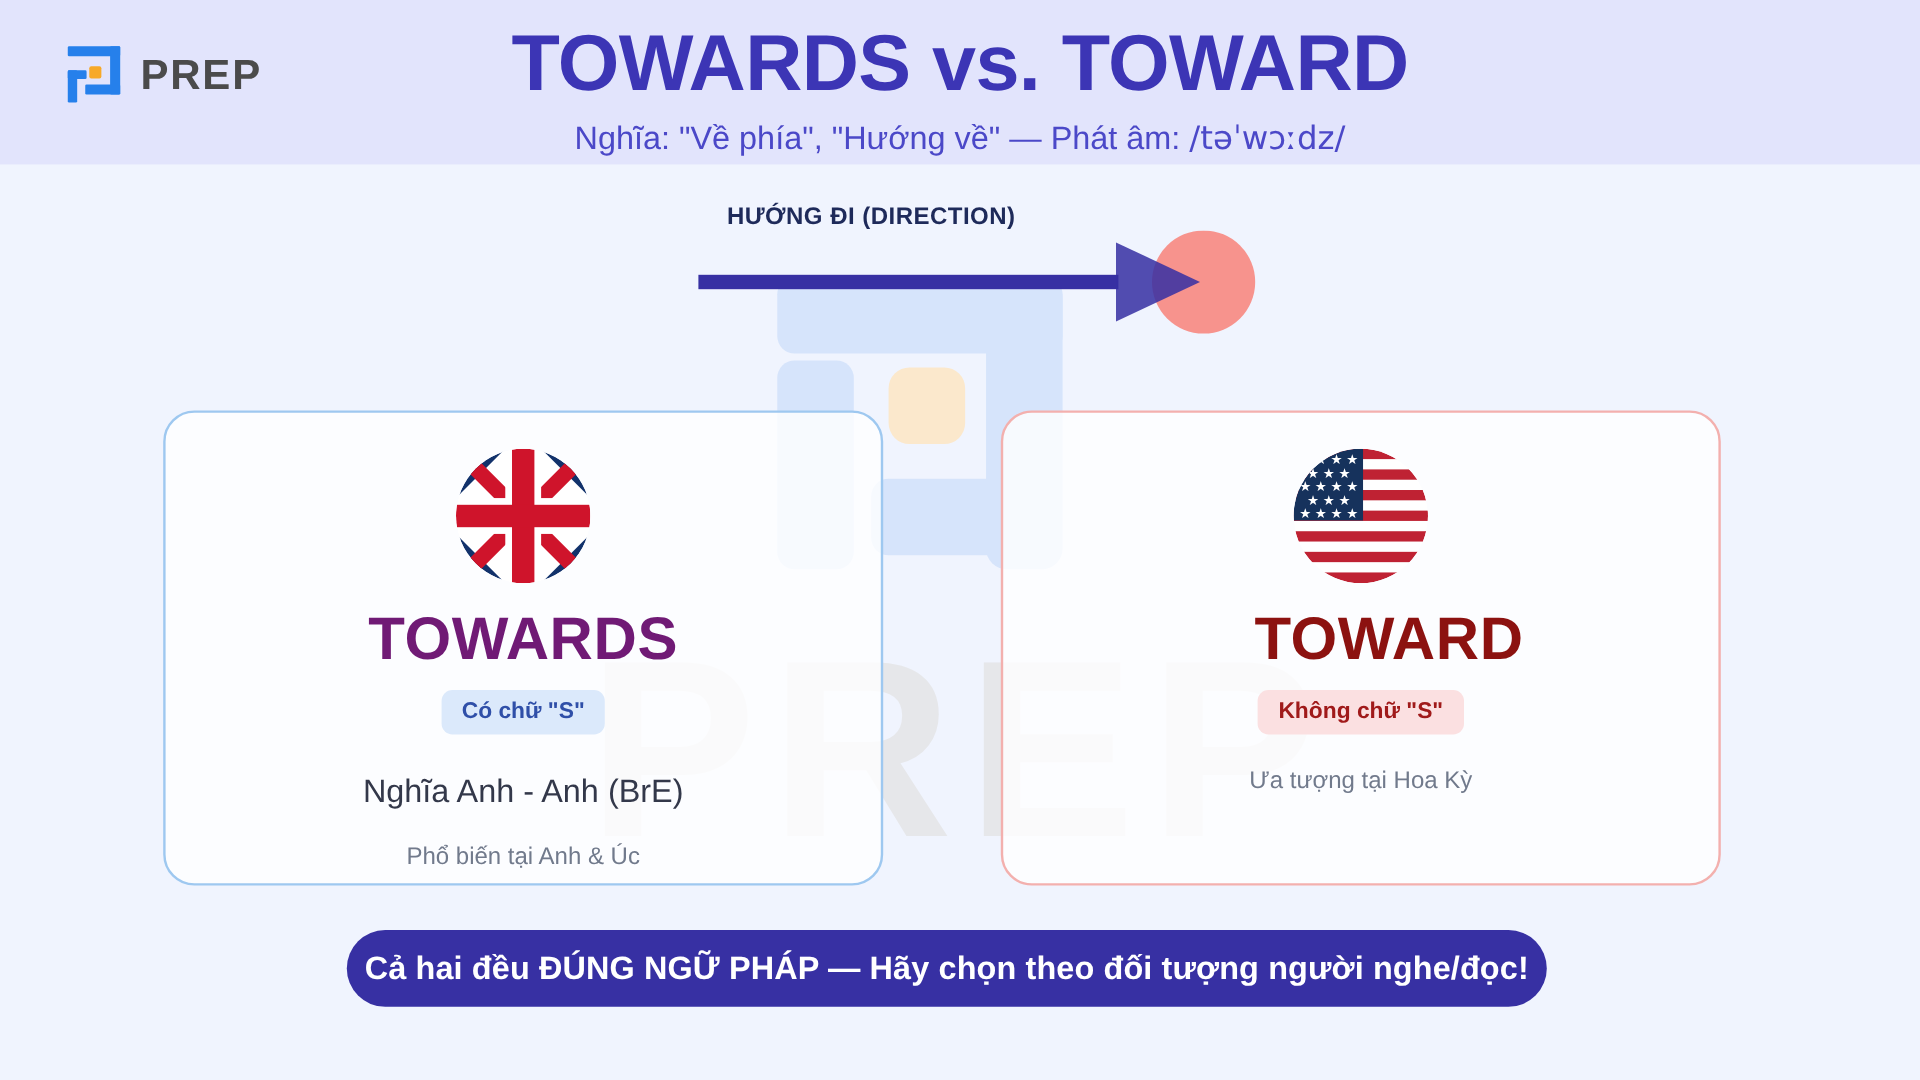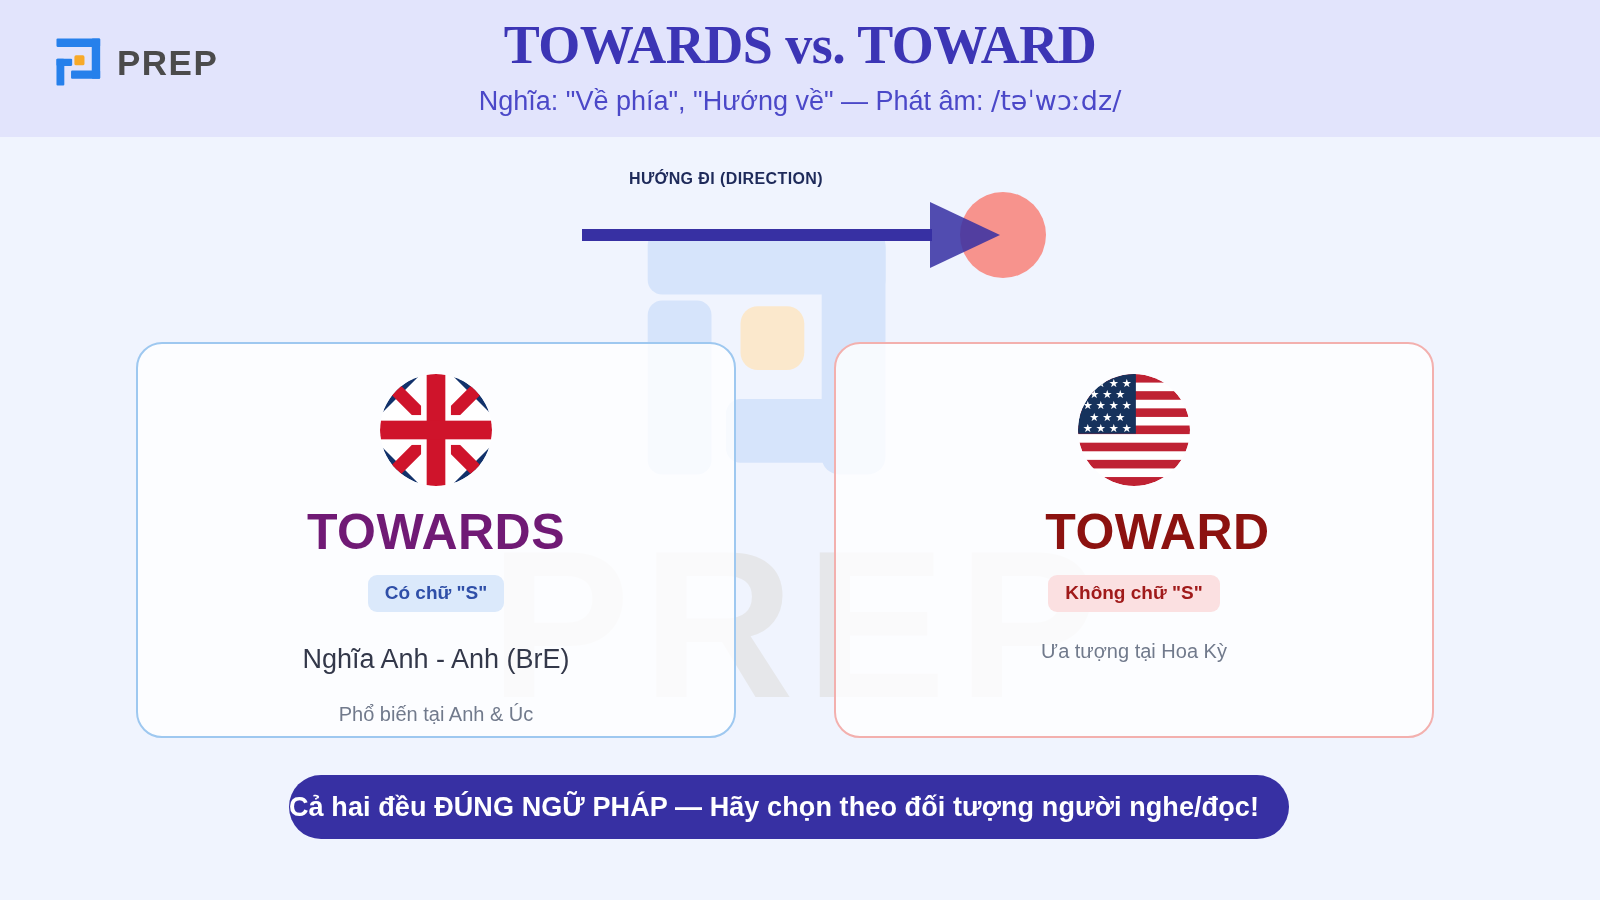--- a/index.html
+++ b/index.html
@@ -61,26 +61,25 @@
   .header-titles {
     position: absolute;
     left: 0;
     top: 0;
     width: 1600px;
     text-align: center;
     padding-top: 14px;
   }
 
   .main-title {
-    font-size: 54px;
+    font-size: 66px;
     font-weight: bold;
     color: #3c35b5;
     letter-spacing: -0.5px;
     line-height: 1.18;
-    font-family: Liberation Serif, serif;
   }
 
   .sub-title {
     font-size: 27px;
     color: #4b48c8;
     margin-top: 7px;
     line-height: 1.2;
   }
   .sub-title .ipa {
     font-family: "DejaVu Sans", "Liberation Sans", sans-serif;
@@ -121,21 +120,21 @@
     height: 110px;
     z-index: 4;
   }
 
   .direction-label {
     position: absolute;
     left: 0;
     top: 0;
     width: 1452px;
     text-align: center;
-    font-size: 16px;
+    font-size: 20px;
     font-weight: bold;
     color: #1e2a5a;
     letter-spacing: 0.4px;
   }
 
   .direction-svg {
     position: absolute;
     left: 560px;
     top: 22px;
   }
@@ -212,20 +211,21 @@
   .banner {
     position: absolute;
     left: 289px;
     top: 775px;
     width: 1000px;
     height: 64px;
     background: #3730a3;
     border-radius: 32px;
     display: flex;
     align-items: center;
+    justify-content: center;
     z-index: 5;
   }
 
   .banner-text {
     color: #ffffff;
     font-size: 27px;
     font-weight: bold;
     letter-spacing: 0.1px;
     line-height: 1;
   }

